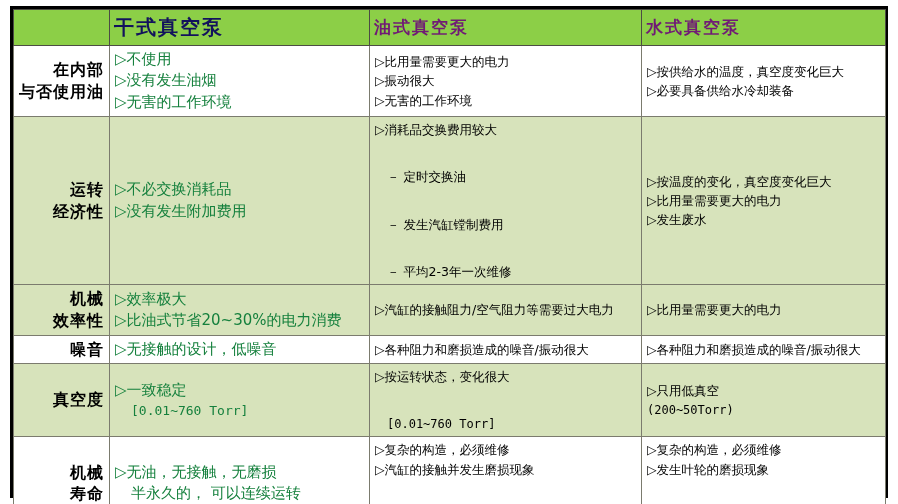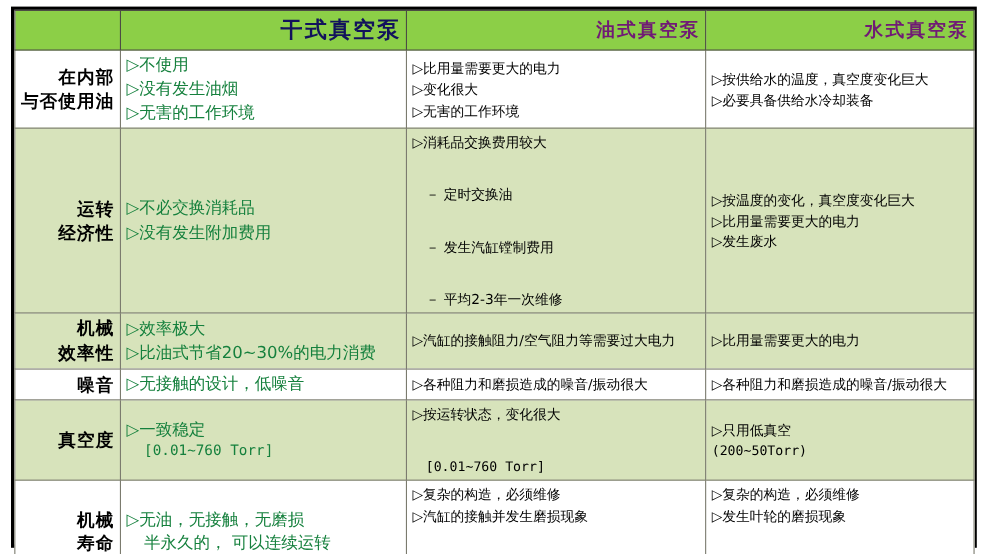--- a/index.html
+++ b/index.html
@@ -42,21 +42,21 @@
   table.cmp td {
     border: 1px solid #7b7b6e;
     vertical-align: middle;
     padding: 3px 5px;
     box-sizing: border-box;
   }
 
   
   tr.header-row td {
     background: #8ccf47;
-    text-align: right;
+    text-align: left;
     height: 36px;
     padding: 2px 4px;
     border: 1px solid #4c4c44;
   }
   tr.header-row td.corner-cell {
     background: #8ccf47;
   }
   .hdr-dry {
     color: #12125c;
     font-size: 20px;
@@ -133,21 +133,21 @@
           <span class="line">在内部</span>
           <span class="line">与否使用油</span>
         </td>
         <td class="cell-dry">
           <span class="line">▷不使用</span>
           <span class="line">▷没有发生油烟</span>
           <span class="line">▷无害的工作环境</span>
         </td>
         <td class="cell-other">
           <span class="line">▷比用量需要更大的电力</span>
-          <span class="line">▷变化很大</span>
+          <span class="line">▷振动很大</span>
           <span class="line">▷无害的工作环境</span>
         </td>
         <td class="cell-other">
           <span class="line">▷按供给水的温度，真空度变化巨大</span>
           <span class="line">▷必要具备供给水冷却装备</span>
         </td>
       </tr>
 
       <tr class="shade-green">
         <td class="row-label">

